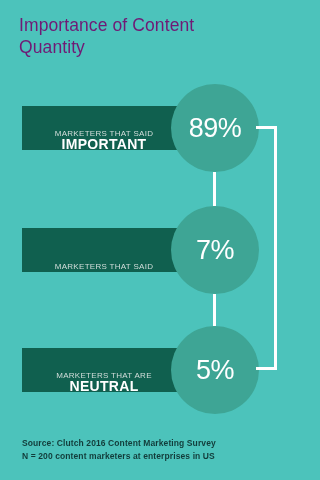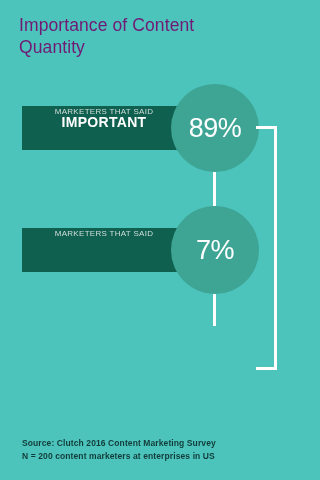--- a/index.html
+++ b/index.html
@@ -48,21 +48,21 @@
   .bar {
     position: absolute;
     left: 22px;
     top: 22px;
     width: 156px;
     height: 44px;
     background: #10604f;
     display: flex;
     flex-direction: column;
     align-items: center;
-    justify-content: flex-start;
+    justify-content: flex-end;
     box-sizing: border-box;
     padding-left: 8px;
   }
   .bar-line1 {
     font-size: 8px;
     line-height: 11px;
     letter-spacing: 0.3px;
     color: #d3dedb;
     font-weight: 400;
     white-space: nowrap;
@@ -171,20 +171,29 @@
     <div class="bar">
       <div class="bar-line1">MARKETERS THAT SAID</div>
     </div>
     <div class="circle">
       <span class="circle-value">7%</span>
     </div>
   </div>
 
   <div class="connector connector-1"></div>
 
+  <div class="row row-2">
+    <div class="bar">
+      <div class="bar-line1">MARKETERS THAT ARE</div>
+      <div class="bar-line2">NEUTRAL</div>
+    </div>
+    <div class="circle">
+      <span class="circle-value">5%</span>
+    </div>
+  </div>
 
   <div class="bracket">
     <div class="bracket-arm bracket-arm-top"></div>
     <div class="bracket-vert"></div>
     <div class="bracket-arm bracket-arm-bottom"></div>
   </div>
 
   <div class="footer">
     <div class="footer-line">Source: Clutch 2016 Content Marketing Survey</div>
     <div class="footer-line">N = 200 content marketers at enterprises in US</div>

